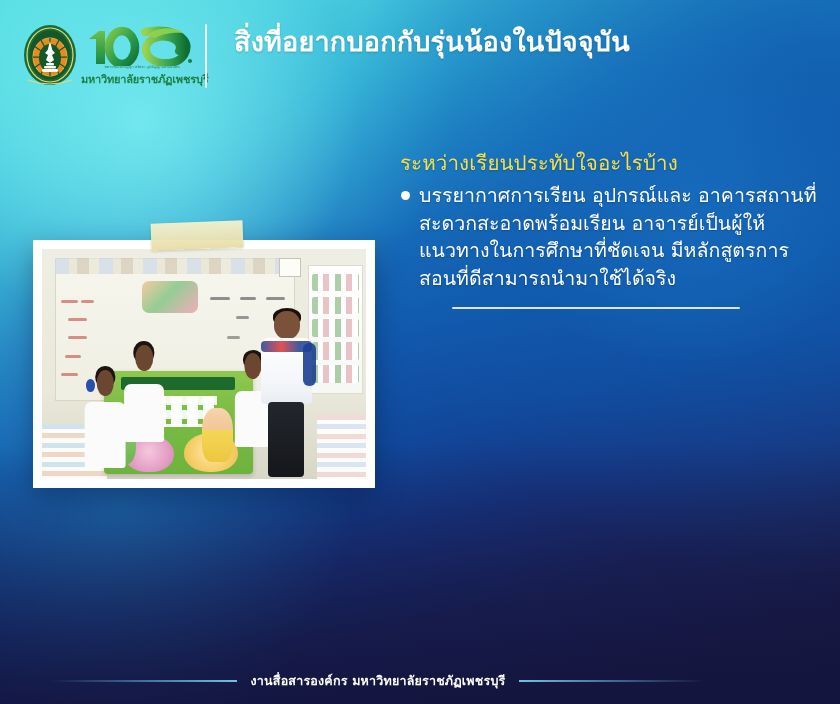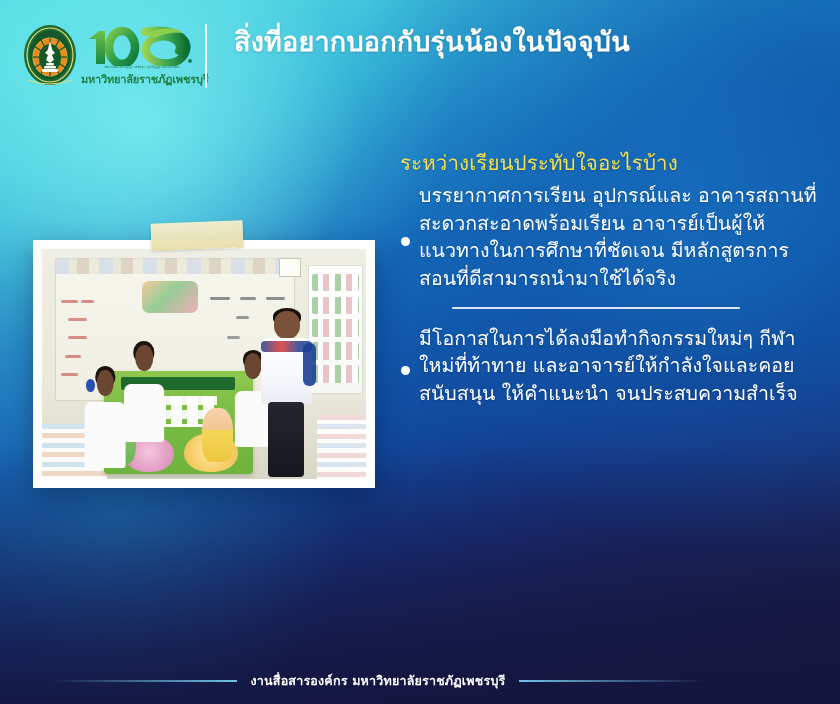--- a/index.html
+++ b/index.html
@@ -313,21 +313,21 @@
 
   
   .content { position:absolute; left:400px; top:150px; width:420px; z-index:6; }
   .h-yellow {
     color:#f3e04c;
     font-size:20.5px; font-weight:400; line-height:1.32;
     letter-spacing:.1px;
     font-family:"DejaVu Sans","Liberation Sans",sans-serif;
     text-shadow:0 1px 2px rgba(0,25,70,0.3);
   }
-  .bullet-row { display:flex; align-items:center; margin-top:5px; }
+  .bullet-row { display:flex; align-items:flex-start; margin-top:5px; }
   .dot {
     flex:0 0 auto;
     width:9px; height:9px; border-radius:50%;
     background:#ffffff; margin:9px 9px 0 1px;
   }
   .btext {
     color:#ffffff; font-size:19.5px; line-height:1.42;
     font-weight:400; letter-spacing:.05px;
     font-family:"DejaVu Sans","Liberation Sans",sans-serif;
     text-shadow:0 1px 2px rgba(0,25,70,0.28);
@@ -502,24 +502,20 @@
       <div class="h-yellow">ระหว่างเรียนประทับใจอะไรบ้าง</div>
       <div class="bullet-row">
         <span class="dot"></span>
         <span class="btext">บรรยากาศการเรียน  อุปกรณ์และ อาคารสถานที่สะดวกสะอาดพร้อมเรียน อาจารย์เป็นผู้ให้แนวทางในการศึกษาที่ชัดเจน มีหลักสูตรการสอนที่ดีสามารถนำมาใช้ได้จริง</span>
       </div>
     </div>
 
     <div class="sec-rule"></div>
 
     <div>
-      <div class="bullet-row">
-        <span class="dot"></span>
-        <span class="btext">มีโอกาสในการได้ลงมือทำกิจกรรมใหม่ๆ กีฬาใหม่ที่ท้าทาย และอาจารย์ให้กำลังใจและคอยสนับสนุน ให้คำแนะนำ จนประสบความสำเร็จ</span>
-      </div>
     </div>
   </div>
 
   <div class="footer">
     <span class="f-rule"></span>
     <span class="f-text">งานสื่อสารองค์กร มหาวิทยาลัยราชภัฏเพชรบุรี</span>
     <span class="f-rule right"></span>
   </div>
 
 </div>

